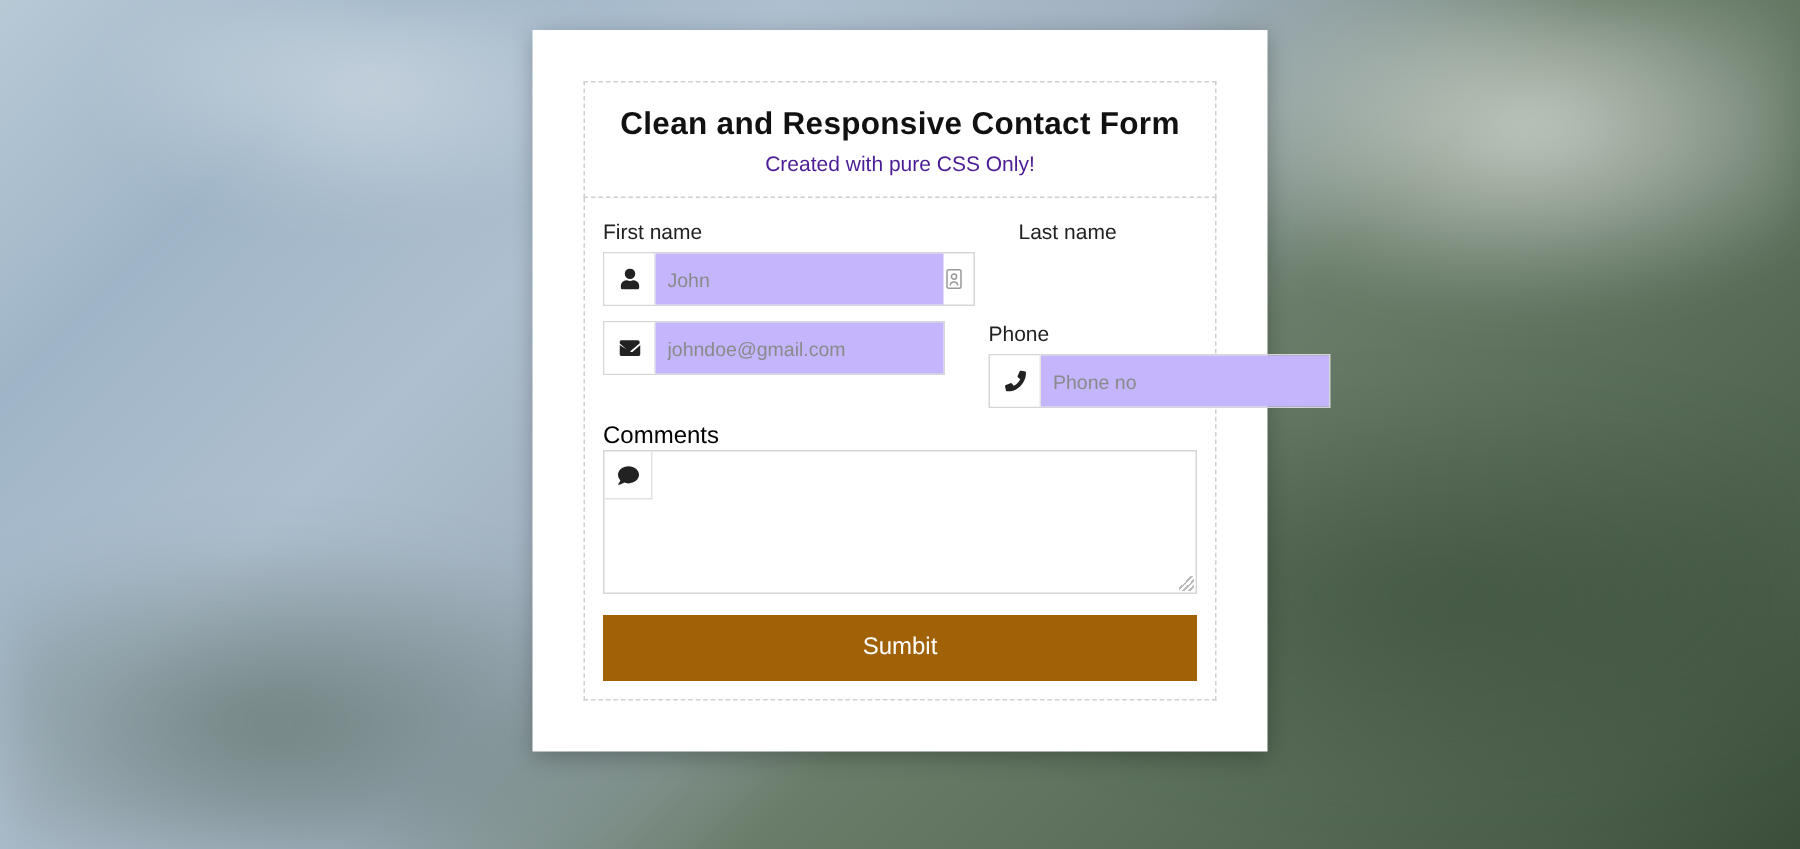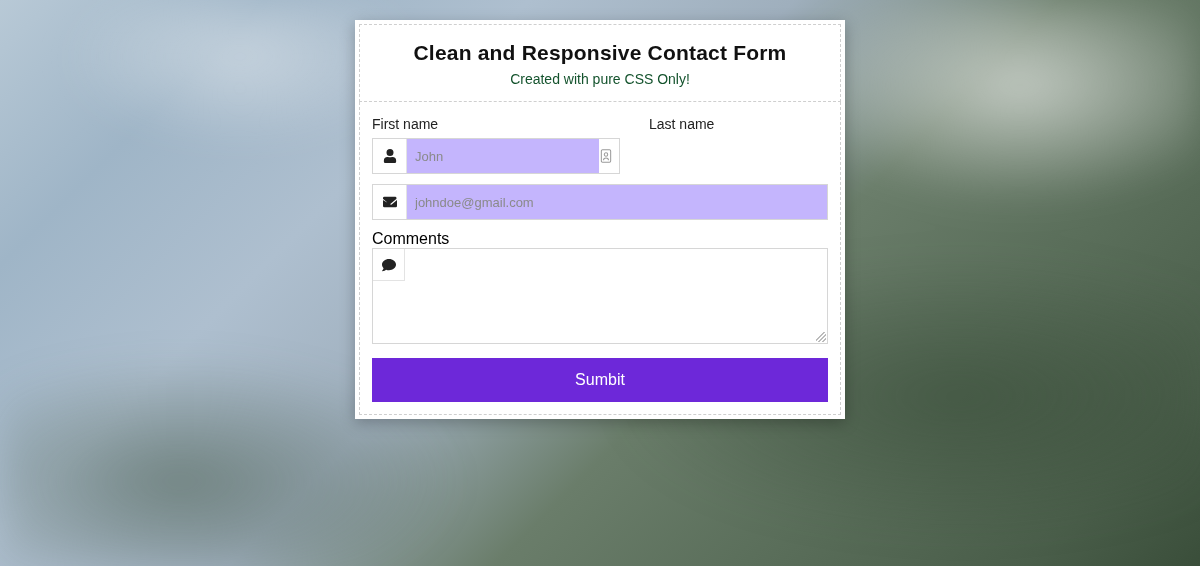--- a/index.html
+++ b/index.html
@@ -29,38 +29,38 @@
         radial-gradient(ellipse 500px 200px at 80% 70%, rgba(50,70,50,0.5) 0%, transparent 70%),
         radial-gradient(ellipse 400px 180px at 15% 85%, rgba(60,80,60,0.5) 0%, transparent 70%);
       filter: blur(18px);
       z-index: 0;
     }
     .card {
       position: relative;
       z-index: 1;
       background: #ffffff;
       width: 490px;
-      padding: 4px;
+      padding: 34px;
       box-shadow: 0 4px 14px rgba(0,0,0,0.25);
     }
     .header {
       border: 1px dashed #cfcfcf;
       padding: 16px 12px 14px 12px;
       text-align: center;
       margin-bottom: 0;
     }
     .header h1 {
       font-size: 21px;
       font-weight: 700;
       color: #111;
       letter-spacing: 0.2px;
     }
     .header p {
       font-size: 14px;
-      color: #14532d;
+      color: #4c1d95;
       margin-top: 6px;
     }
     .form-area {
       border: 1px dashed #cfcfcf;
       border-top: none;
       padding: 14px 12px 12px 12px;
     }
     .row {
       display: flex;
       gap: 29px;
@@ -163,21 +163,21 @@
       right: 1px;
       bottom: 1px;
       width: 10px;
       height: 10px;
       background:
         linear-gradient(135deg, transparent 0 40%, #bbb 40% 48%, transparent 48% 60%, #bbb 60% 68%, transparent 68% 80%, #bbb 80% 88%, transparent 88%);
     }
     .submit-btn {
       width: 100%;
       height: 44px;
-      background: #6d28d9;
+      background: #a16207;
       color: #fff;
       border: none;
       font-size: 16px;
       cursor: pointer;
       font-family: inherit;
     }
   </style>
 </head>
 <body>
 
@@ -216,20 +216,31 @@
 
     <div class="row">
       <div class="field">
         <div class="input-wrap">
           <span class="icon-box">
             <svg viewBox="0 0 512 512">
                 <path d="M502.3 190.8 327.4 338.6a48 48 0 0 1-62.8 0L9.7 190.8A15.9 15.9 0 0 1 0 176.5V400a48 48 0 0 0 48 48h416a48 48 0 0 0 48-48V176.5a15.9 15.9 0 0 1-9.7 14.3zM464 64H48A48 48 0 0 0 0 112v20.5a16 16 0 0 0 5.9 12.4l229.4 193.7a16 16 0 0 0 21.4 0L486.1 144.9a16 16 0 0 0 5.9-12.4V112a48 48 0 0 0-48-48z"></path>
               </svg>
           </span>
           <input type="text" placeholder="johndoe@gmail.com" style="">
+        </div>
+      </div>
+      <div class="field">
+        <label>Phone</label>
+        <div class="input-wrap">
+          <span class="icon-box">
+            <svg viewBox="0 0 512 512">
+                <path d="M493.4 24.6 392.8 1.4A31.8 31.8 0 0 0 356 22.5l-46.4 108.2a31.8 31.8 0 0 0 9.1 37.1l54.5 44.6a350.6 350.6 0 0 1-160.7 160.7l-44.6-54.5a31.8 31.8 0 0 0-37.1-9.1L22.5 356A31.8 31.8 0 0 0 1.4 392.8l23.2 100.6A31.8 31.8 0 0 0 55.8 512C307.9 512 512 308.1 512 55.8a31.8 31.8 0 0 0-18.6-31.2z"></path>
+              </svg>
+          </span>
+          <input type="text" placeholder="Phone no" style="">
         </div>
       </div>
     </div>
 
     <div class="comments-field">
       <label>Comments</label>
       <div class="comments-wrap">
         <span class="comments-icon">
           <svg viewBox="0 0 512 512">
               <path d="M256 32C114.6 32 0 125.1 0 240c0 49.6 21.4 95 57 130.7-12.5 50.4-54.3 95.3-54.8 95.8a8 8 0 0 0 5.8 13.5c66.3 0 116-31.8 140.6-51.4A305 305 0 0 0 256 448c141.4 0 256-93.1 256-208S397.4 32 256 32z"></path>

